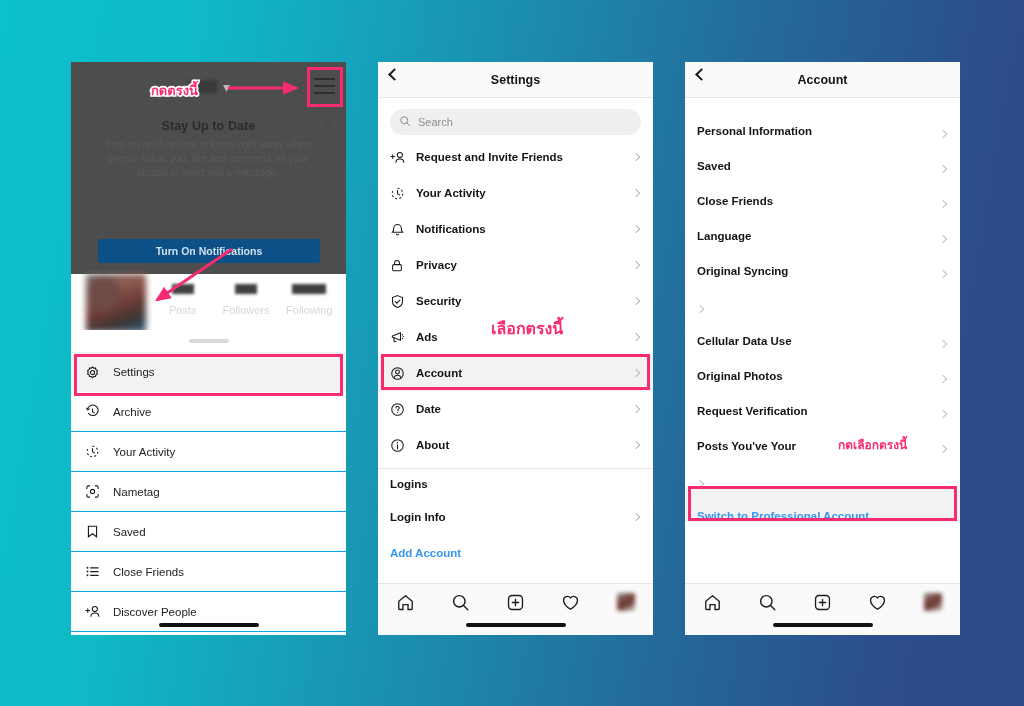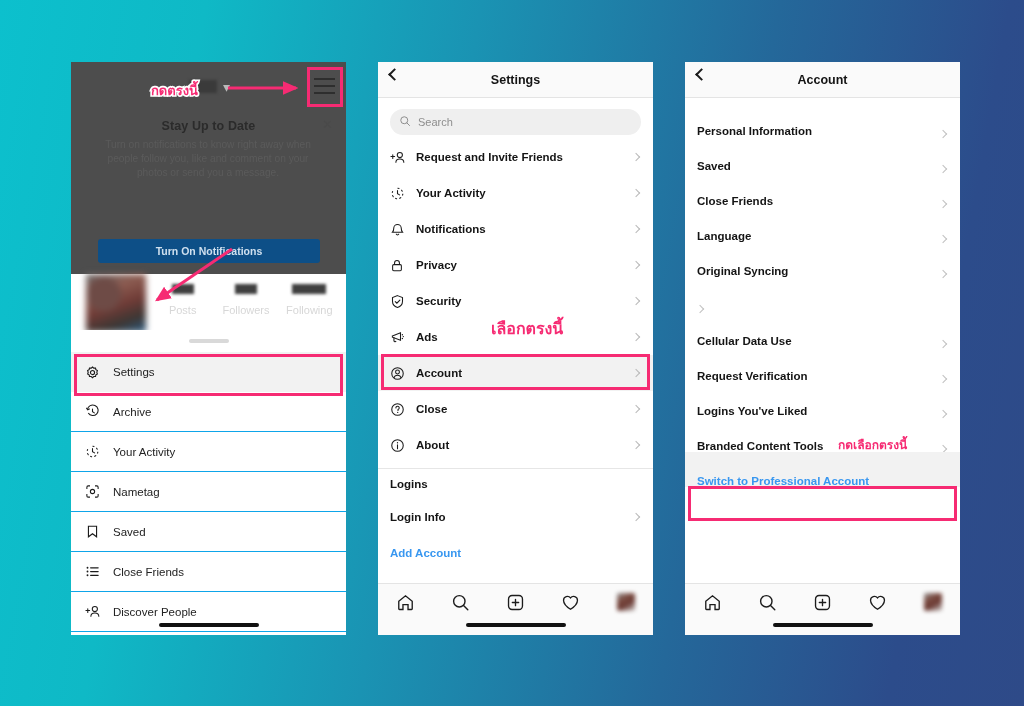--- a/index.html
+++ b/index.html
@@ -415,21 +415,21 @@
     </div>
 
     <div class="srow">
       <span class="ic">
         <svg width="15" height="15" viewBox="0 0 24 24" fill="none" stroke="#1c1c1c" stroke-width="1.7">
           <circle cx="12" cy="12" r="9.2"></circle>
           <path d="M9.4 9.4a2.7 2.7 0 1 1 3.4 2.7v1.6" stroke-linecap="round"></path>
           <circle cx="12.3" cy="16.6" r="1" fill="#1c1c1c" stroke="none"></circle>
         </svg>
       </span>
-      <span class="tx">Close</span>
+      <span class="tx">Date</span>
       <span class="ch"></span>
     </div>
 
     <div class="srow">
       <span class="ic">
         <svg width="15" height="15" viewBox="0 0 24 24" fill="none" stroke="#1c1c1c" stroke-width="1.7">
           <circle cx="12" cy="12" r="9.2"></circle>
             <path d="M12 11v6" stroke-linecap="round"></path>
           <circle cx="12" cy="7.6" r="1.05" fill="#1c1c1c" stroke="none"></circle>
         </svg>
@@ -513,29 +513,32 @@
       <span class="ch"></span>
     </div>
     <div class="arow">
       <span class="ch"></span>
     </div>
     <div class="arow">
       <span class="tx">Cellular Data Use</span>
       <span class="ch"></span>
     </div>
     <div class="arow">
+      <span class="tx">Original Photos</span>
+      <span class="ch"></span>
+    </div>
+    <div class="arow">
       <span class="tx">Request Verification</span>
       <span class="ch"></span>
     </div>
     <div class="arow">
-      <span class="tx">Logins You've Liked</span>
-      <span class="ch"></span>
-    </div>
-    <div class="arow">
-      <span class="tx">Branded Content Tools</span>
+      <span class="tx">Posts You've Your</span>
+      <span class="ch"></span>
+    </div>
+    <div class="arow">
       <span class="ch"></span>
     </div>
     <div class="arow sel">
       <span class="tx blue">Switch to Professional Account</span>
     </div>
   </div>
 
   <div class="hl-box" style="left:3px; top:424px; width:269px; height:35px;"></div>
 
   <div class="tabbar">

